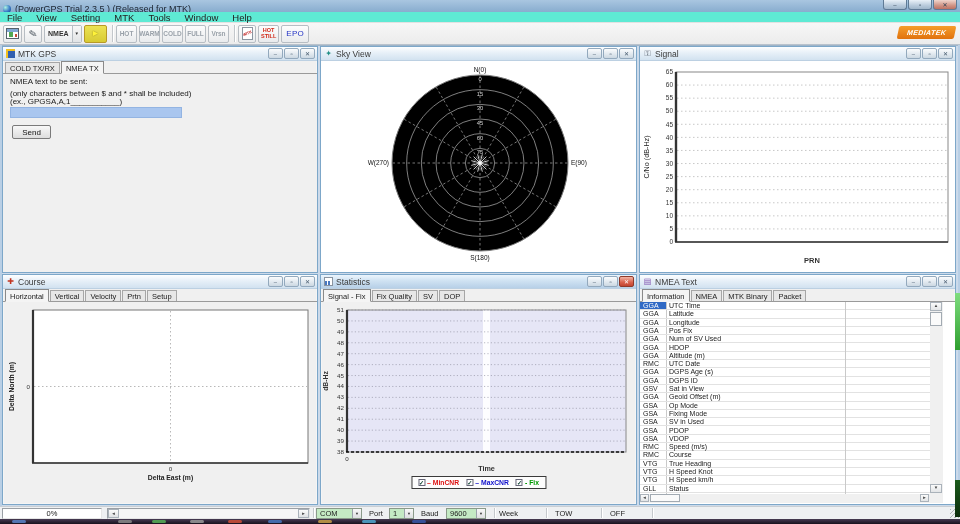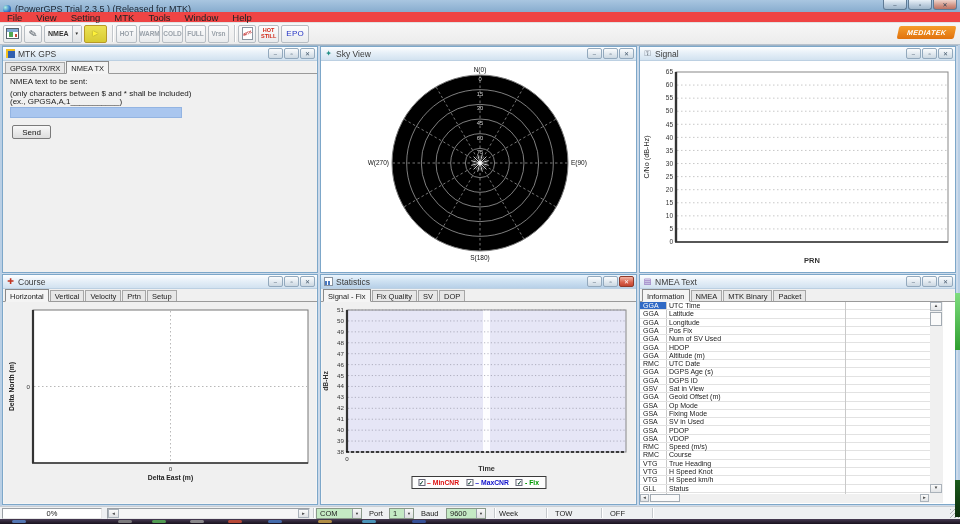--- a/index.html
+++ b/index.html
@@ -14,21 +14,21 @@
     font-size:9px;color:#1b2430;}
   .app-ico{width:8px;height:8px;border-radius:50%;margin-right:4px;flex:none;
     background:radial-gradient(circle at 30% 30%,#aef2e2,#3a7cc8 55%,#123a78);}
   .app-title{white-space:nowrap;line-height:12px;}
   .cap-btns{position:absolute;right:3px;top:0;display:flex;gap:1px;}
   .cap{width:24px;height:10px;border:1px solid #5f7b96;border-top:none;border-radius:0 0 3px 3px;
     background:linear-gradient(180deg,#e9f1f8,#b9cbdc 60%,#9fb6ca);display:flex;align-items:center;justify-content:center;
     font-size:6px;color:#2c3e50;line-height:1;}
   .cap.cls{background:linear-gradient(180deg,#f0d5cd,#d09486 60%,#bd7263);}
 
-  .menubar{position:absolute;left:0;top:12px;right:0;height:11px;background:#ef4444;
+  .menubar{position:absolute;left:0;top:12px;right:0;height:11px;background:#5eead4;
     border-bottom:1px solid #e2e2e2;display:flex;align-items:center;font-size:9.5px;color:#222;}
   .mi{padding:0 7px;line-height:11px;}
 
   .toolbar{position:absolute;left:0;top:23px;right:0;height:22px;background:linear-gradient(#f7f7f7,#ececec);
     border-bottom:1px solid #b9c2cc;display:flex;align-items:center;padding-left:3px;}
   .tbtn{height:18px;min-width:18px;display:flex;align-items:center;justify-content:center;
     border:1px solid #b7bdc3;border-radius:2px;background:linear-gradient(#fdfdfd,#e9ebed);
     margin-right:2px;font-size:6.5px;color:#333;padding:0 2px;flex:none;}
   .tb-group{display:flex;}
   .tbtn.dis{color:#9aa2aa;font-weight:bold;width:21px;}
@@ -198,21 +198,21 @@
       <div class="win-tb">
         <span class="wico ico-mtk"></span>
         <span class="wttl">MTK GPS</span>
         <span class="wbtns" id="caps-mtk">
             <span class="wbtn">–</span>
             <span class="wbtn">▫</span>
             <span class="wbtn">✕</span>
           </span>
       </div>
       <div class="tabstrip" id="tabs-mtk">
-          <div class="tab">GPGSA TX/RX</div>
+          <div class="tab">COLD TX/RX</div>
           <div class="tab active">NMEA TX</div>
         </div>
       <div class="pane" id="mtk-pane" style="top:27px">
         <div class="line" style="top:3px">NMEA text to be sent:</div>
         <div class="line" style="top:15px">(only characters between $ and * shall be included)</div>
         <div class="line" style="top:23px">(ex., GPGSA,A,1___________)</div>
         <div class="nmea-input"></div>
         <button class="btn-send">Send</button>
       </div>
     </div>

